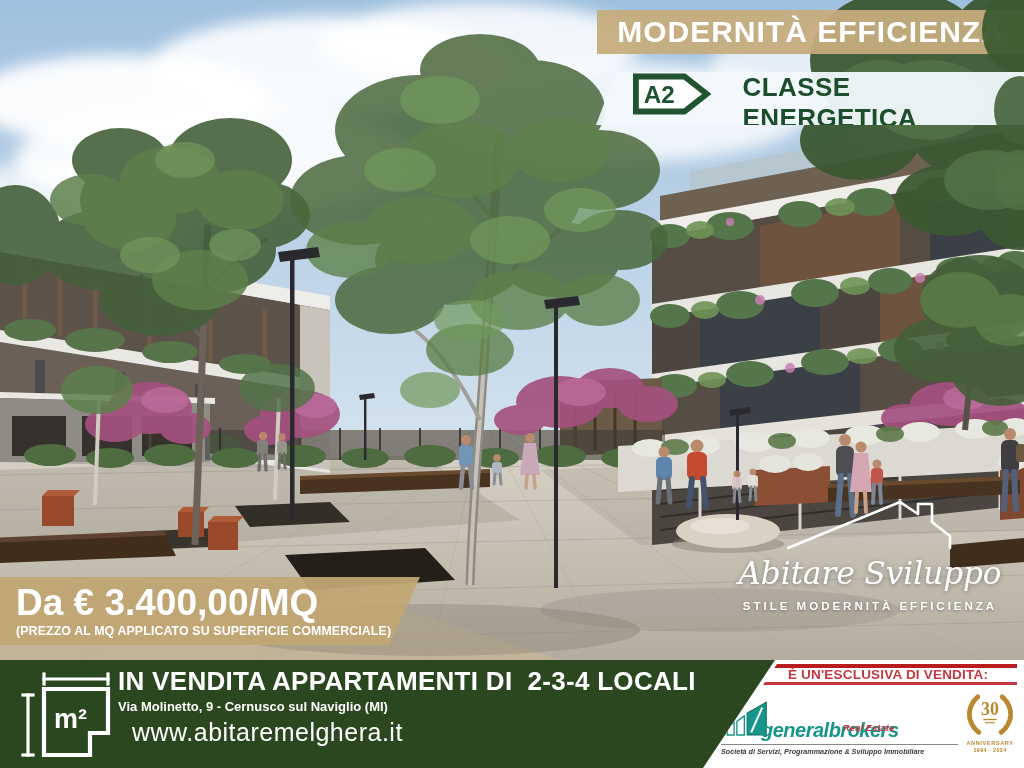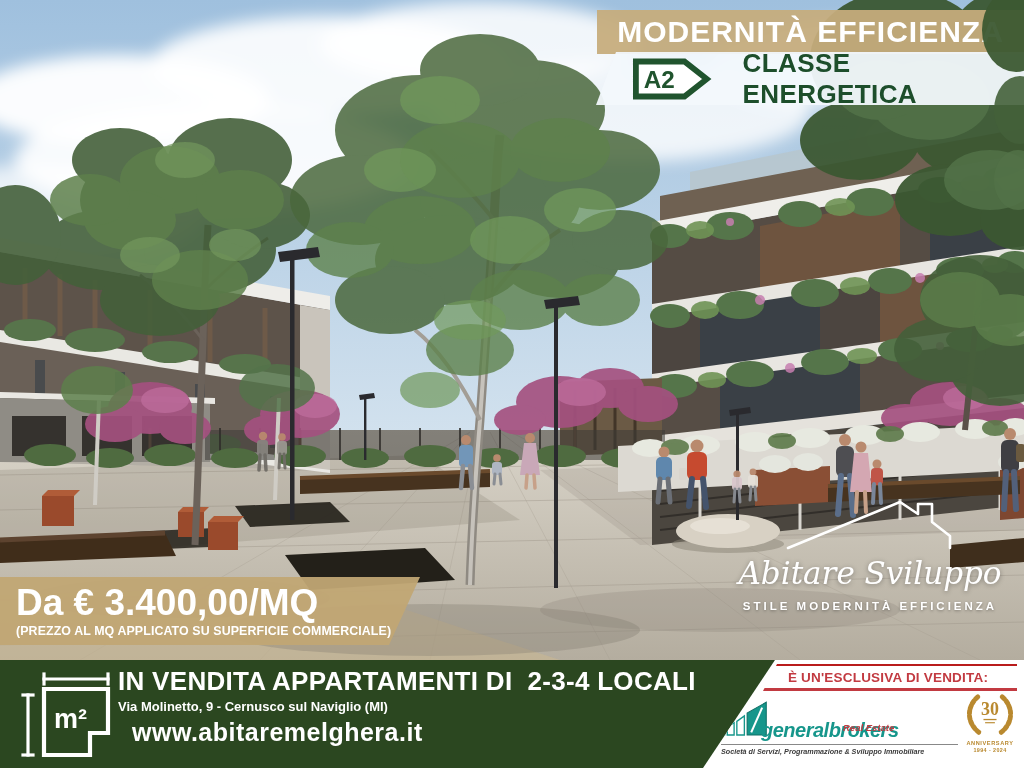--- a/index.html
+++ b/index.html
@@ -5,23 +5,23 @@
   html,body{margin:0;padding:0;background:#e8e8e8;}
   .stage{position:relative;width:1024px;height:768px;overflow:hidden;
          font-family:"Liberation Sans",sans-serif;background:#fff;}
   .photo{position:absolute;top:0;left:0;width:1024px;height:660px;z-index:1;}
   .photo svg{display:block;}
 
   
   .band-modernita{position:absolute;top:10px;left:597px;width:427px;height:44px;z-index:5;
     background:rgba(198,172,124,.94);display:flex;align-items:center;justify-content:center;}
   .band-modernita span{font-size:30px;font-weight:bold;color:#fff;letter-spacing:1px;}
-  .band-energy{position:absolute;top:52px;left:588px;width:436px;height:53px;z-index:5;
+  .band-energy{position:absolute;top:72px;left:588px;width:436px;height:53px;z-index:5;
     background:rgba(242,248,252,.95);clip-path:polygon(28px 0,100% 0,100% 100%,8px 100%);
-    display:flex;align-items:center;gap:31px;padding-left:44px;box-sizing:border-box;}
+    display:flex;align-items:flex-start;gap:31px;padding-left:44px;box-sizing:border-box;}
   .energy-label{font-size:26px;font-weight:bold;color:#1d4e2b;letter-spacing:.4px;}
 
   
   .band-price{position:absolute;top:577px;left:0;width:420px;height:68px;z-index:5;
     background:rgba(193,166,116,.95);clip-path:polygon(0 0,100% 0,calc(100% - 31px) 100%,0 100%);
     display:flex;flex-direction:column;justify-content:center;padding-left:16px;box-sizing:border-box;}
   .price-main{font-size:37px;font-weight:bold;color:#fff;line-height:1.04;}
   .price-note{font-size:12.4px;font-weight:bold;color:#fff;letter-spacing:.1px;margin-top:2px;}
 
   
@@ -32,28 +32,28 @@
     text-shadow:0 1px 3px rgba(0,0,0,.35);}
 
   .leaf-overlay{position:absolute;top:0;right:0;z-index:6;}
 
   
   .footer{position:absolute;top:660px;left:0;width:1024px;height:108px;background:#2b4720;z-index:7;}
   .sqm{position:absolute;left:20px;top:11px;}
   .footer-text{position:absolute;left:118px;top:6px;color:#fff;}
   .f-head{font-size:26px;font-weight:bold;white-space:pre-wrap;letter-spacing:.3px;}
   .f-addr{font-size:13px;font-weight:bold;margin-top:2px;}
-  .f-web{font-size:25px;font-weight:bold;margin-top:4px;padding-left:14px;letter-spacing:.5px;}
+  .f-web{font-size:25px;font-weight:normal;margin-top:4px;padding-left:14px;letter-spacing:.5px;}
 
   
   .agency{position:absolute;left:703px;top:660px;width:321px;height:108px;background:#fff;z-index:8;
     clip-path:polygon(72px 0,100% 0,100% 100%,0 100%);}
-  .agency-head{position:absolute;left:56px;right:7px;top:4px;height:27px;box-sizing:border-box;
-    border-top:2px solid #b91c1c;border-bottom:3px solid #c23a41;
-    display:flex;align-items:center;justify-content:center;
+  .agency-head{position:absolute;left:56px;right:7px;top:4px;height:21px;box-sizing:border-box;
+    border-top:4px solid #b91c1c;border-bottom:3px solid #c23a41;
+    display:flex;align-items:flex-end;justify-content:center;
     clip-path:polygon(18px 0,100% 0,100% 100%,4px 100%);}
   .agency-head span{font-size:13.5px;font-weight:bold;color:#c23a41;letter-spacing:.2px;}
   .gb-row{position:absolute;left:14px;top:40px;display:flex;align-items:flex-end;}
   .gb-word{font-size:20px;font-weight:bold;font-style:italic;color:#16968b;
     letter-spacing:-.5px;line-height:1;margin-left:-8px;}
   .gb-re{position:absolute;left:140px;top:62px;font-size:9.5px;font-weight:bold;
     font-style:italic;color:#c23a41;}
   .gb-tagline{position:absolute;left:18px;right:66px;top:84px;border-top:1px solid #888;
     padding-top:2px;font-size:7.2px;font-weight:bold;font-style:italic;color:#3a3a3a;white-space:nowrap;}
   .wreath{position:absolute;right:4px;top:32px;width:60px;text-align:center;color:#b9892f;}

